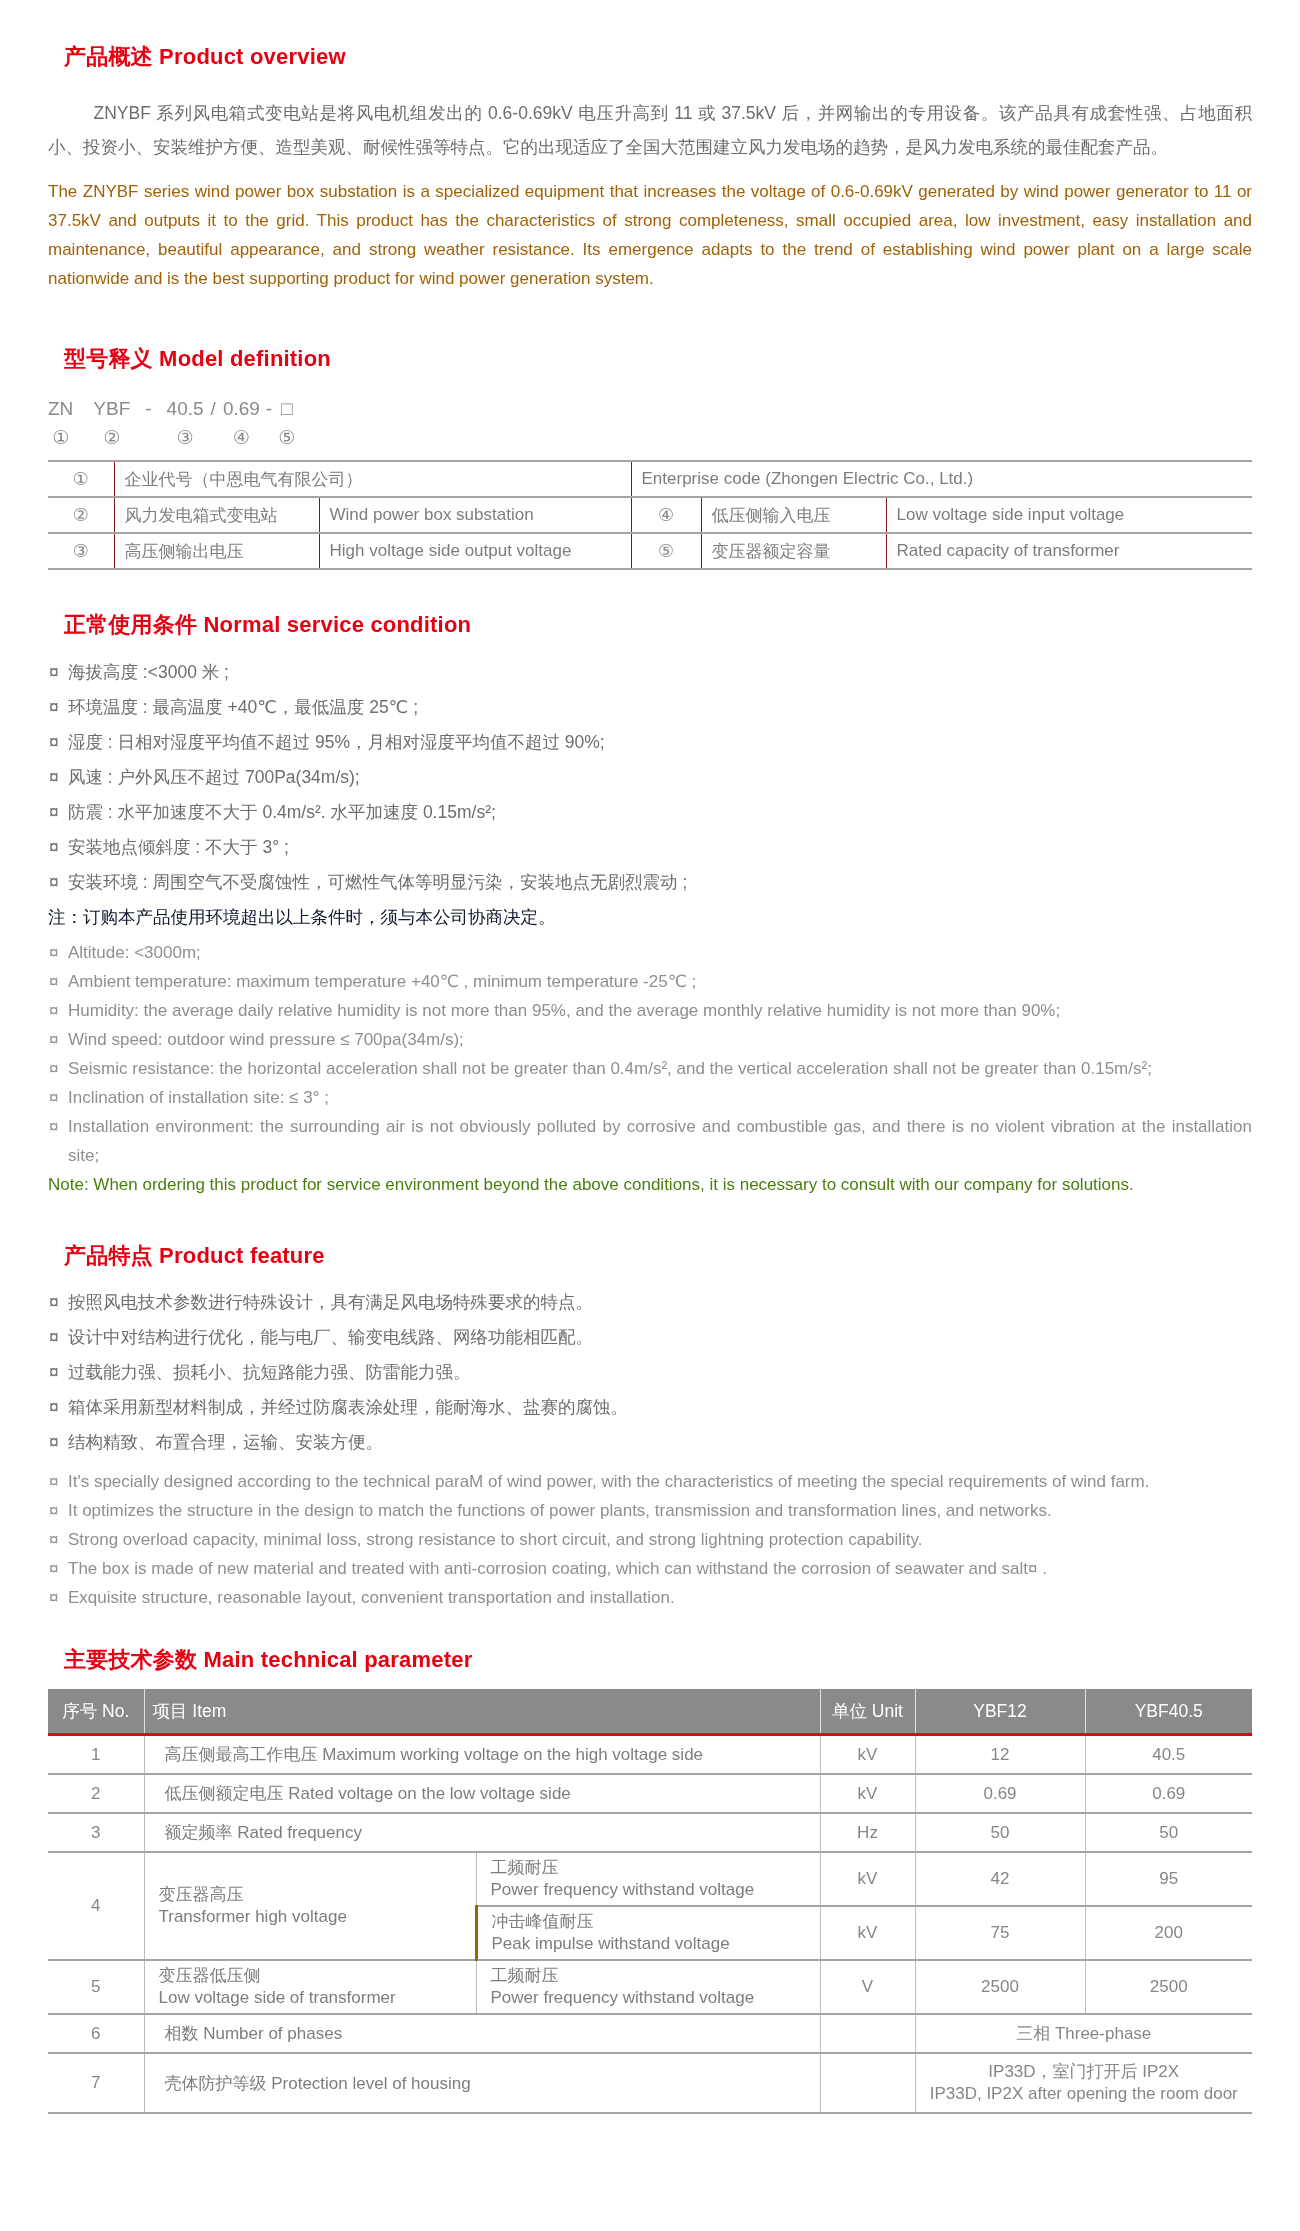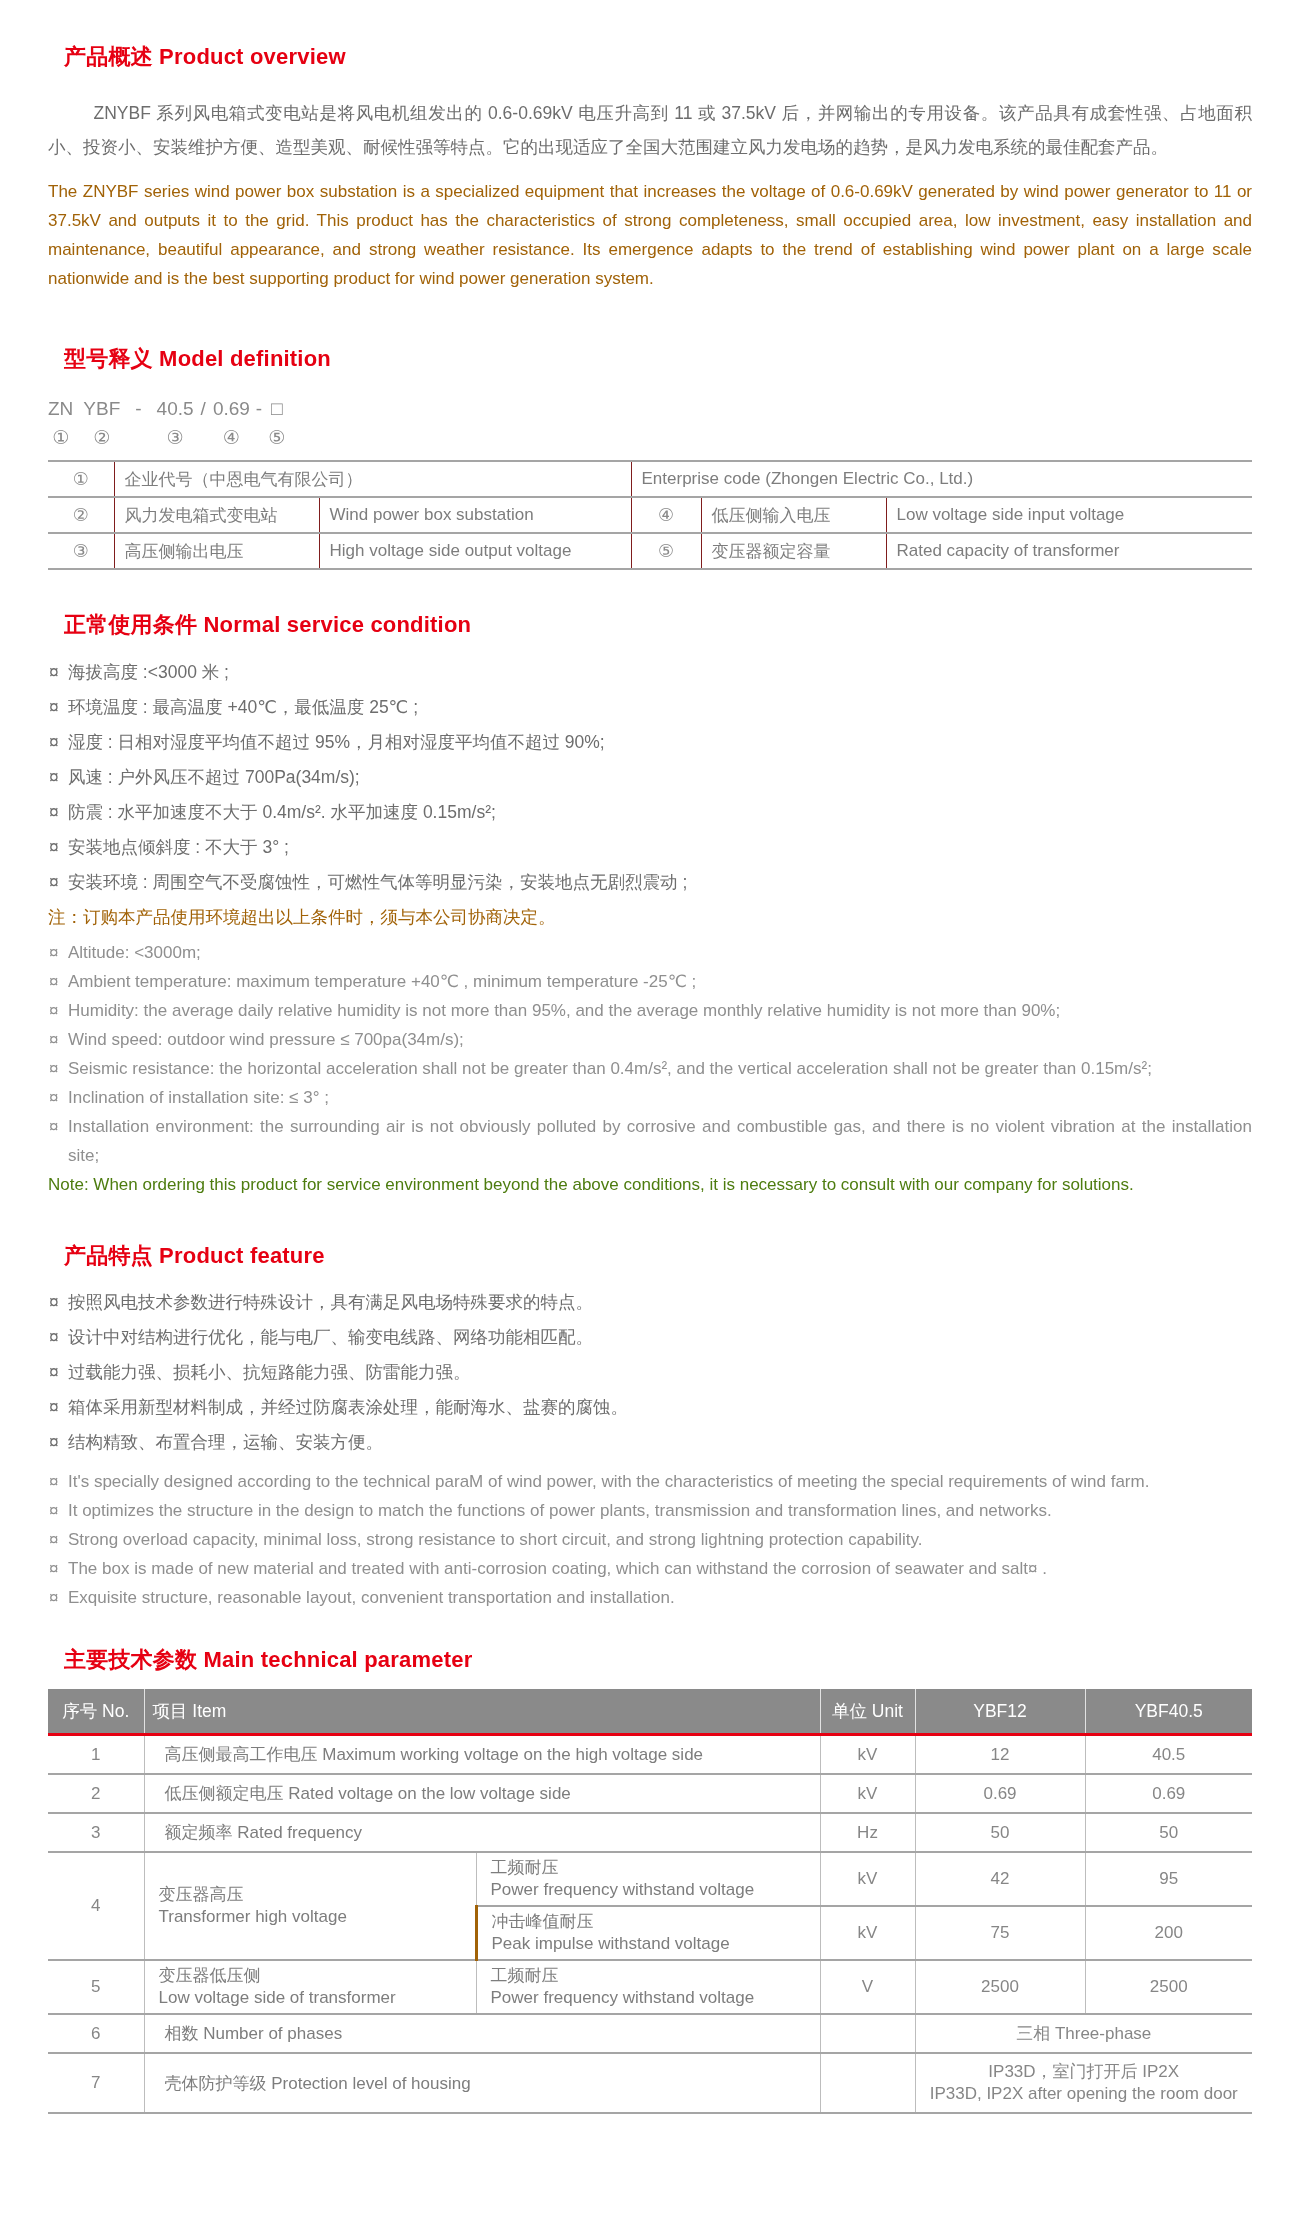--- a/index.html
+++ b/index.html
@@ -13,40 +13,40 @@
   .mt-tech{margin-top:35px;}
 
   .para-cn{margin:26px 0 0;font-size:17.5px;line-height:34px;color:#6d6d6d;text-align:justify;text-indent:2.6em;}
   .para-en{margin:13px 0 0;font-size:17px;line-height:29px;color:#a16207;text-align:justify;}
 
   
   .model-code{display:flex;align-items:flex-start;margin-top:25px;color:#8a8a8a;}
   .tok{display:flex;flex-direction:column;align-items:center;}
   .tok .code{font-size:19px;line-height:24px;}
   .tok .mark{font-size:19px;line-height:24px;margin-top:5px;min-height:24px;}
-  .t1{margin-right:10px}.t2{margin-right:15px}.t3{margin-right:15px}
+  .t1{margin-right:20px}.t2{margin-right:15px}.t3{margin-right:15px}
   .t4{margin-right:7px}.t5{margin-right:7px}.t6{margin-right:6px}.t7{margin-right:6px}
 
   
   .def-table{width:100%;border-collapse:collapse;margin-top:10px;font-size:17px;color:#7d7d7d;}
   .def-table td{border-top:2px solid #a5a5a5;border-bottom:2px solid #a5a5a5;padding:4px 10px;height:26px;vertical-align:middle;}
   .def-table td + td{border-left:1px solid #7f1d1d;}
   .def-table .num{text-align:center;font-size:18px;color:#8a8a8a;}
 
   
   .list{margin:0;}
   .list-cn{margin-top:17px;}
   .list-en{margin-top:3px;}
   .feat-cn{margin-top:16px;}
   .feat-en{margin-top:7px;}
   .item{position:relative;padding-left:20px;text-align:justify;}
   .item-cn{font-size:17.5px;line-height:35px;color:#6d6d6d;}
   .item-en{font-size:17px;line-height:29px;color:#8f8f8f;}
   .item .bullet{position:absolute;left:1px;top:0;}
-  .note-cn{font-size:17.5px;line-height:35px;color:#a16207;}
+  .note-cn{font-size:17.5px;line-height:35px;color:#0f172a;}
   .note-en{font-size:17px;line-height:29px;color:#4d7c0f;text-align:justify;}
 
   
   .tech-table{width:100%;border-collapse:collapse;margin-top:15px;font-size:17px;color:#7d7d7d;table-layout:fixed;}
   .tech-table thead th{background:#8a8a8a;color:#ffffff;font-weight:normal;font-size:17.5px;padding:10px 8px;border-bottom:3px solid #e60012;vertical-align:middle;}
   .tech-table thead th + th{border-left:1px solid rgba(255,255,255,.75);}
   .tech-table thead .h-item{text-align:left;}
   .tech-table tbody td{border-bottom:2px solid #a5a5a5;padding:7px 8px;vertical-align:middle;color:#868686;}
   .tech-table tbody td + td{border-left:1px solid #bdbdbd;}
   .tech-table tbody td.bl{border-left:3px solid #a16207;}

